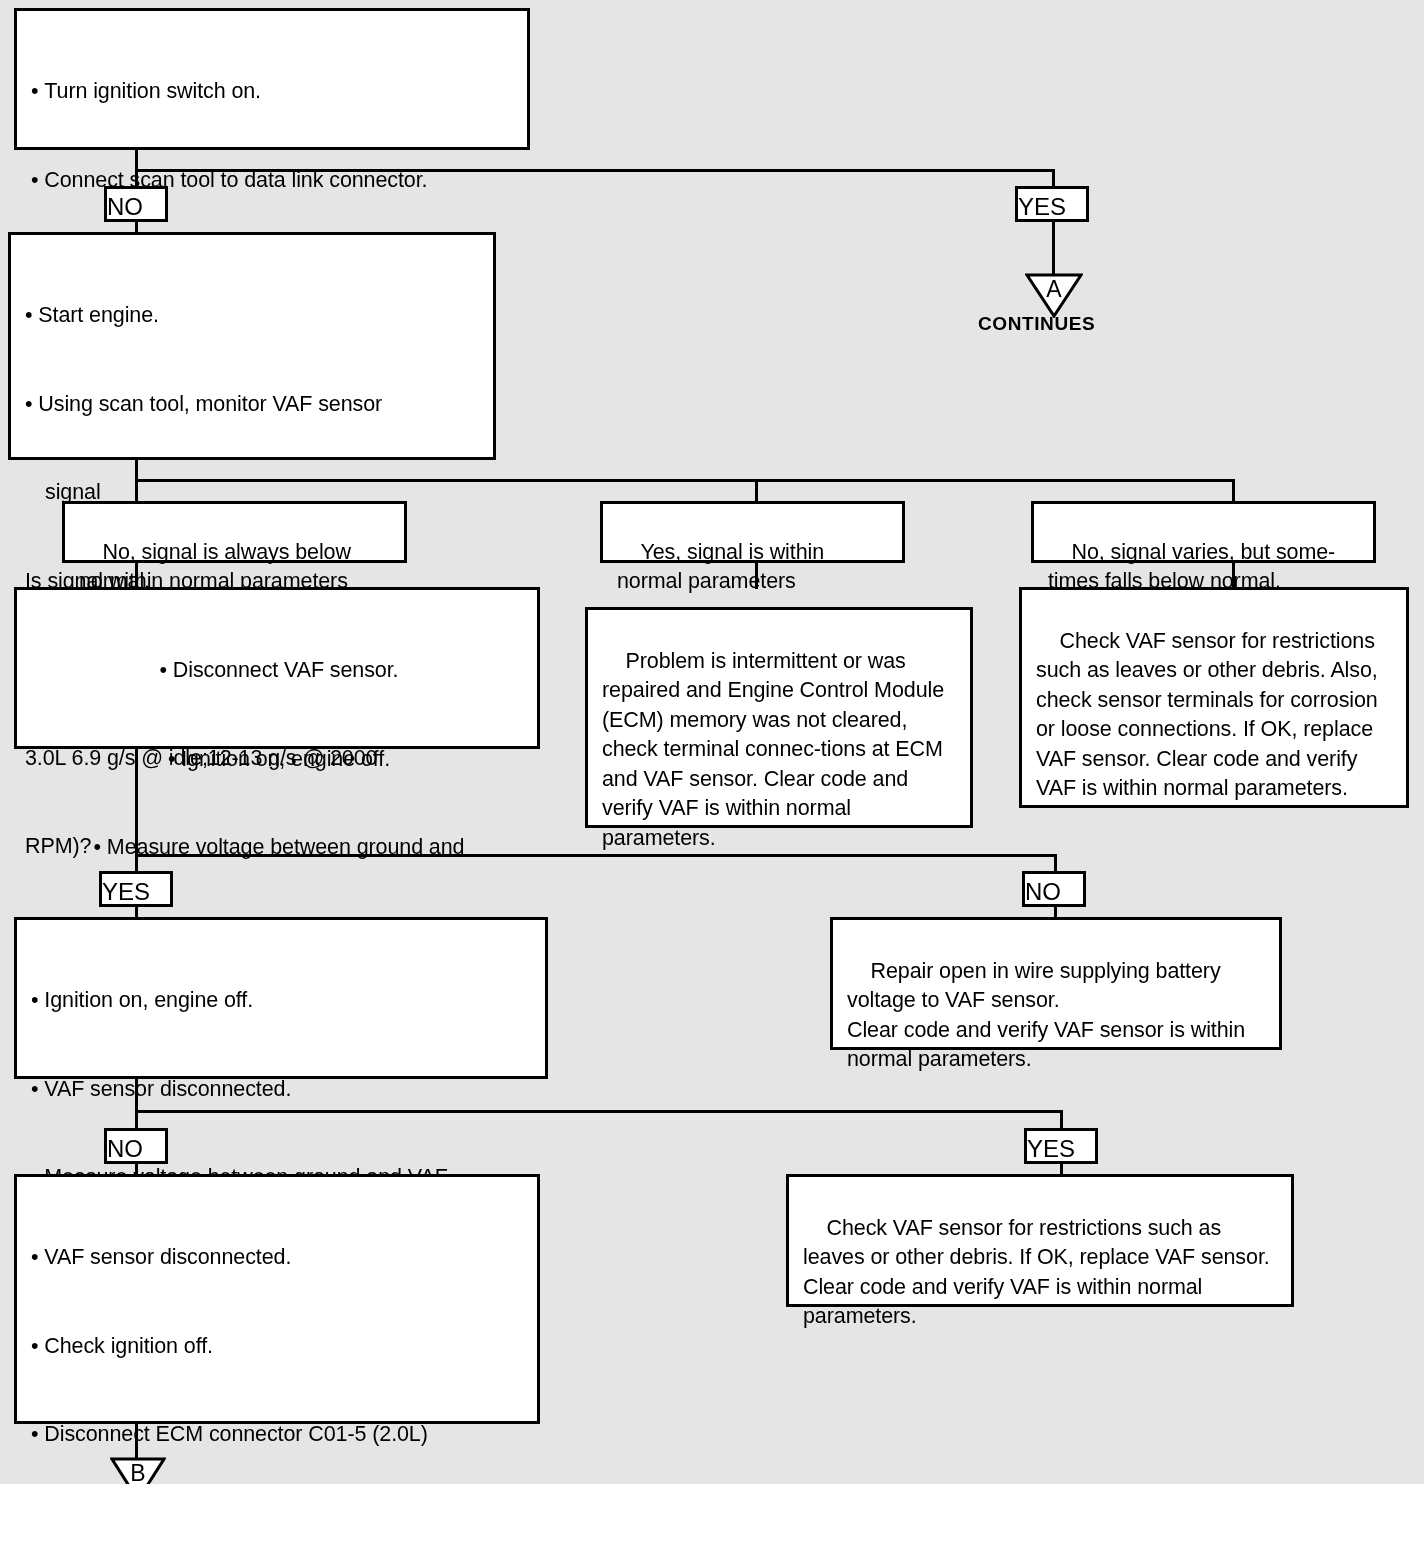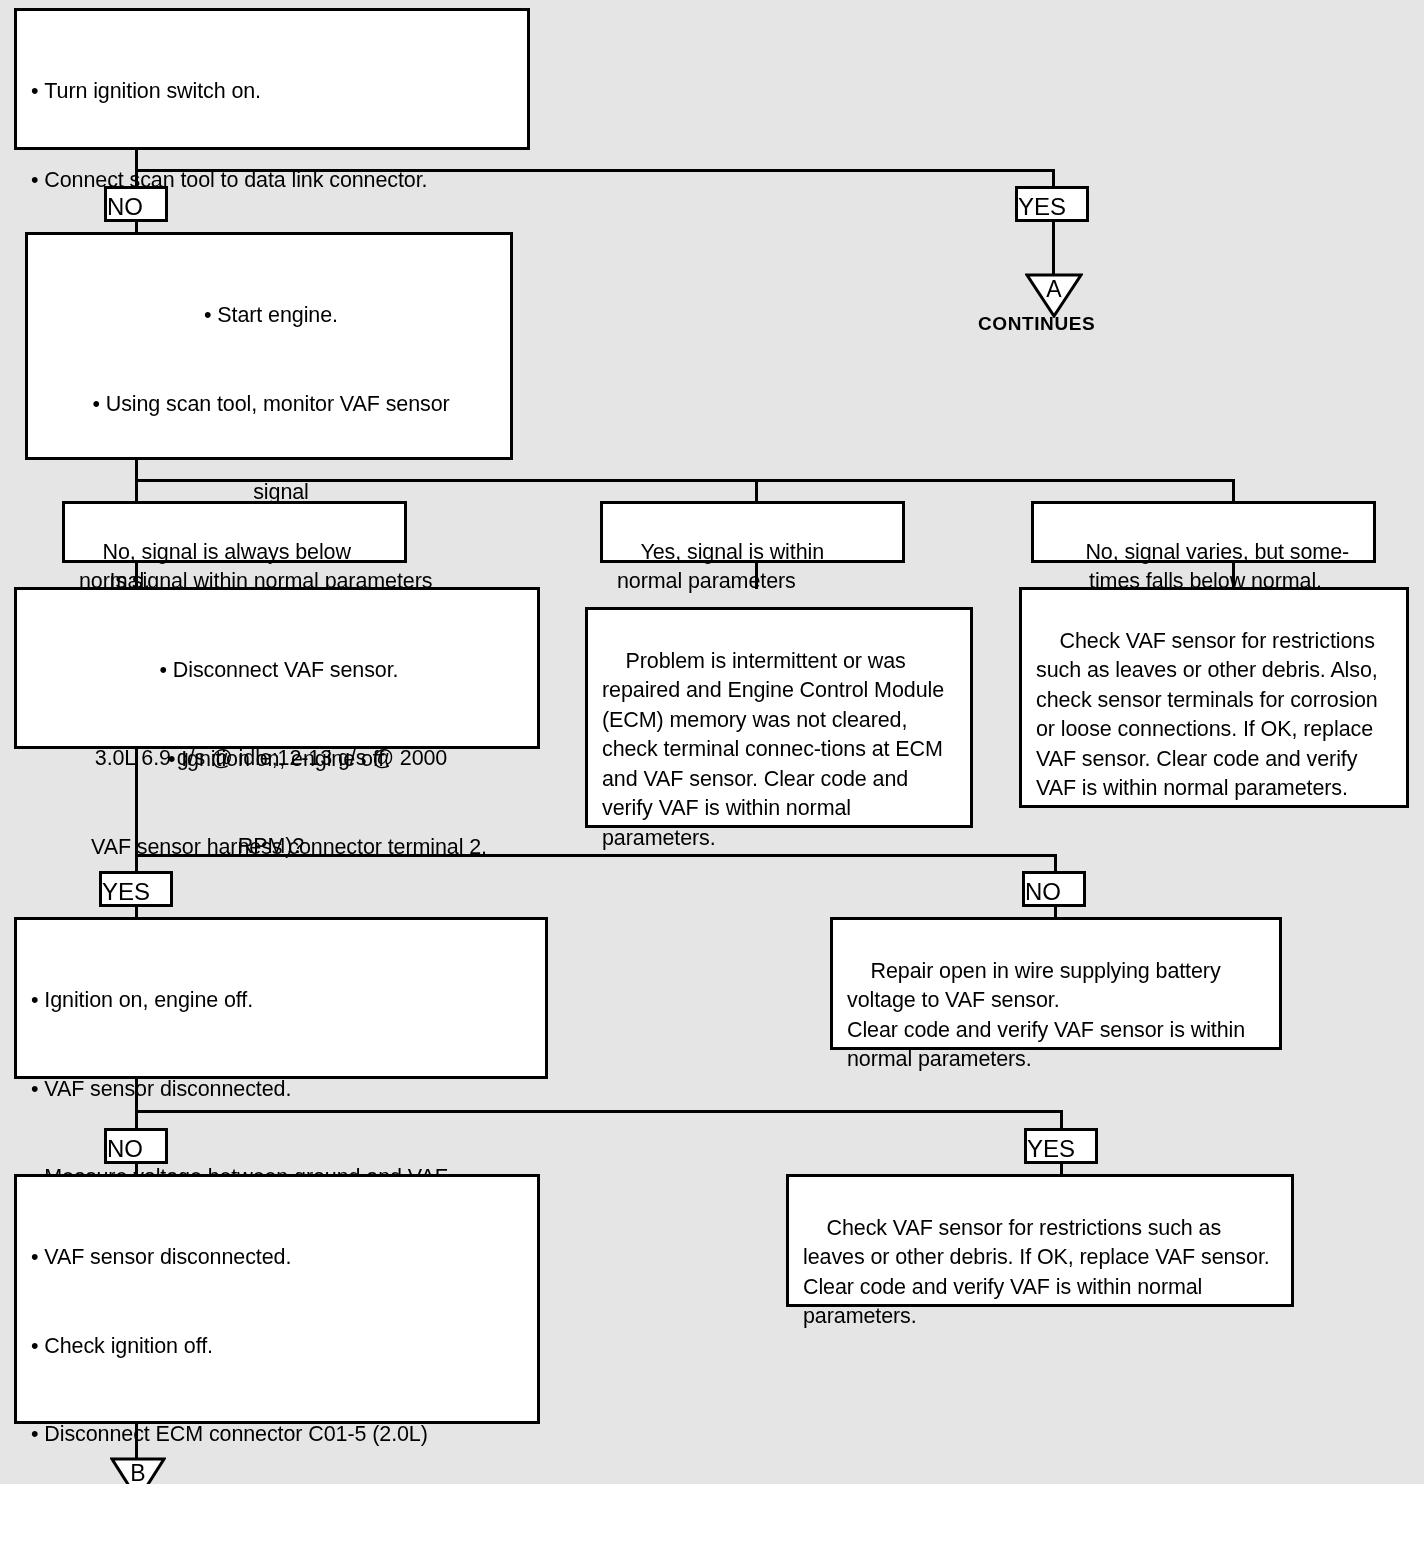--- a/index.html
+++ b/index.html
@@ -118,21 +118,21 @@
   <div class="vline" style="left:1052px; top:222px; height:52px;"></div>
 
   <div class="tri" style="left:1025px; top:272px; width:58px; height:46px;">
     <svg width="58" height="46" viewBox="0 0 58 46">
       <polygon points="2,3 56,3 29,44" fill="#ffffff" stroke="#000000" stroke-width="3"></polygon>
     </svg>
     <span class="tletter">A</span>
   </div>
   <div class="continues" style="left:978px; top:313px;">CONTINUES</div>
 
-  <div class="box" style="left:25px; top:232px; width:488px; height:228px;text-align:center;">
+  <div class="box" style="left:8px; top:232px; width:488px; height:228px;">
     <span class="li">Start engine.</span>
     <span class="li">Using scan tool, monitor VAF sensor</span>
     <span class="cont">signal</span>
     <span class="plain">Is signal within normal parameters</span>
     <span class="plain">(2.0L 4.8g/s @ idle;8-9 g/s @ 2000 RPM</span>
     <span class="plain">3.0L 6.9 g/s @ idle;12-13 g/s @ 2000</span>
     <span class="plain">RPM)?</span>
   </div>
 
   <div class="vline" style="left:135px; top:460px; height:22px;"></div>
@@ -144,32 +144,33 @@
   <div class="box" style="left:62px; top:501px; width:345px; height:62px; padding-top:4px;">
     <span>No, signal is always below
 normal.</span>
   </div>
 
   <div class="box" style="left:600px; top:501px; width:305px; height:62px; padding-top:4px;">
     <span>Yes, signal is within
 normal parameters</span>
   </div>
 
-  <div class="box" style="left:1031px; top:501px; width:345px; height:62px; padding-top:4px;text-align:center;">
+  <div class="box" style="left:1031px; top:501px; width:345px; height:62px; padding-top:4px;">
     <span>No, signal varies, but some-
 times falls below normal.</span>
   </div>
 
   <div class="vline" style="left:135px; top:563px; height:26px;"></div>
   <div class="vline" style="left:755px; top:563px; height:26px;"></div>
   <div class="vline" style="left:1232px; top:563px; height:26px;"></div>
 
   <div class="box" style="left:14px; top:587px; width:526px; height:162px;text-align:center;">
     <span class="li">Disconnect VAF sensor.</span>
     <span class="li">Ignition on, engine off.</span>
+    <span class="li">Measure voltage between ground and</span>
     <span class="cont">VAF sensor harness connector terminal 2.</span>
     <span class="plain">Battery voltage should be present, is it?</span>
   </div>
 
   <div class="box" style="left:585px; top:587px; width:388px; height:221px;margin-top:20px;">
     <span>Problem is intermittent or was repaired and Engine Control Module (ECM) memory was not cleared, check terminal connec-tions at ECM and VAF sensor. Clear code and verify VAF is within normal parameters.</span>
   </div>
 
   <div class="box" style="left:1019px; top:587px; width:390px; height:221px;">
     <span>Check VAF sensor for restrictions such as leaves or other debris. Also, check sensor terminals for corrosion or loose connections. If OK, replace VAF sensor. Clear code and verify VAF is within normal parameters.</span>

